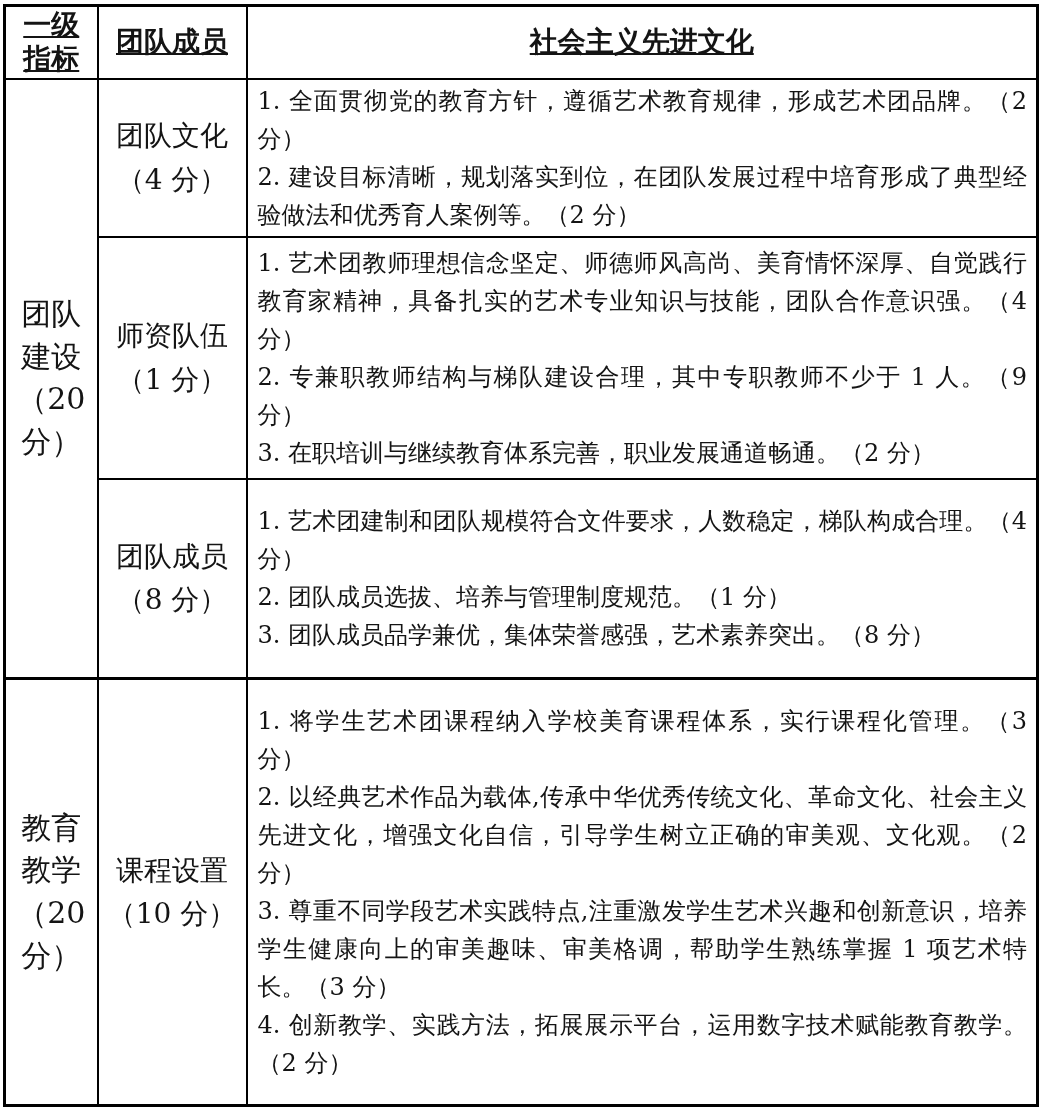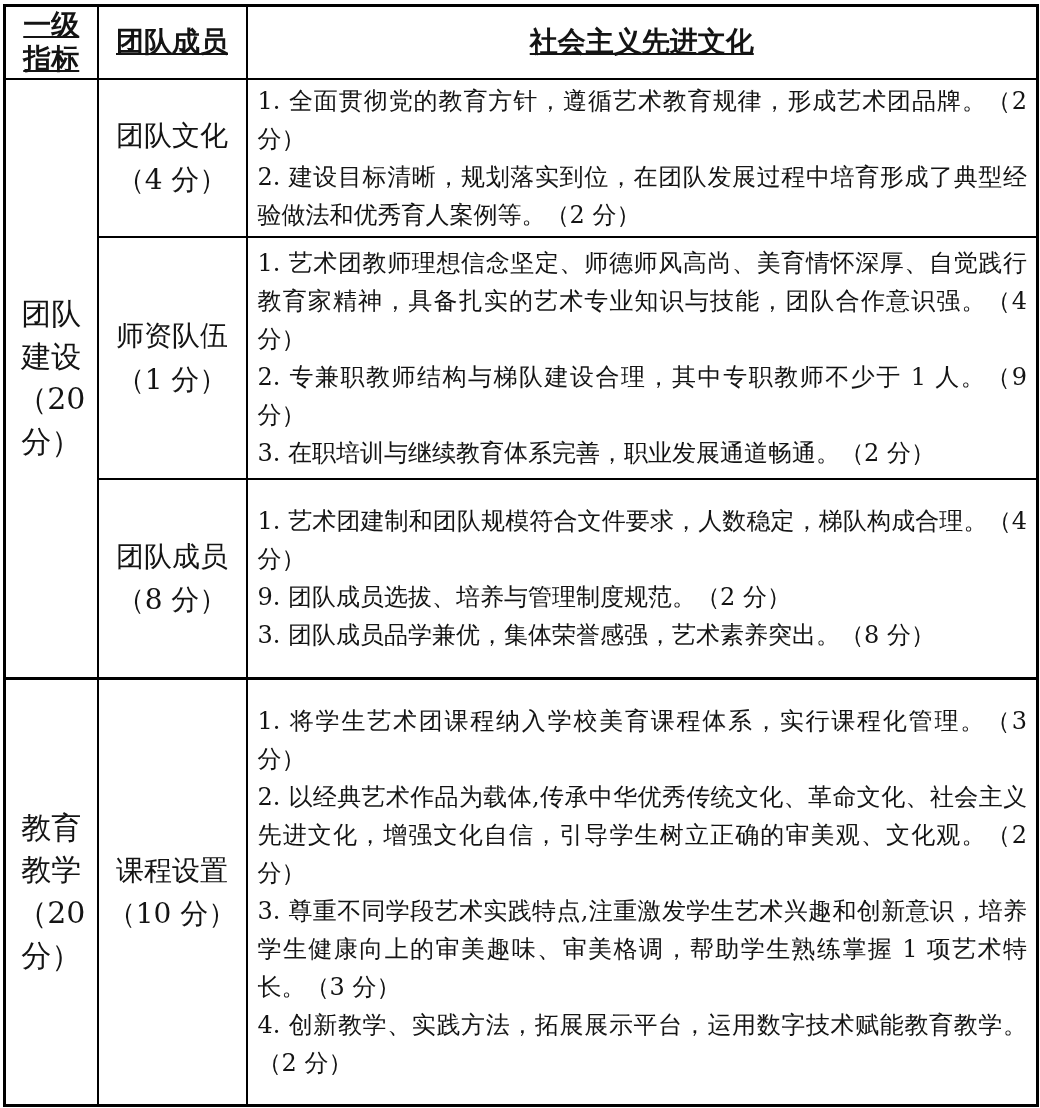--- a/index.html
+++ b/index.html
@@ -106,21 +106,21 @@
         <p class="item">1. 艺术团教师理想信念坚定、师德师风高尚、美育情怀深厚、自觉践行教育家精神，具备扎实的艺术专业知识与技能，团队合作意识强。（4 分）</p>
         <p class="item">2. 专兼职教师结构与梯队建设合理，其中专职教师不少于 1 人。（9 分）</p>
         <p class="item">3. 在职培训与继续教育体系完善，职业发展通道畅通。（2 分）</p>
       </td>
     </tr>
     <tr class="row-members">
       <td class="l2">团队成员
 （8 分）</td>
       <td class="content">
         <p class="item">1. 艺术团建制和团队规模符合文件要求，人数稳定，梯队构成合理。（4 分）</p>
-        <p class="item">9. 团队成员选拔、培养与管理制度规范。（2 分）</p>
+        <p class="item">2. 团队成员选拔、培养与管理制度规范。（1 分）</p>
         <p class="item">3. 团队成员品学兼优，集体荣誉感强，艺术素养突出。（8 分）</p>
       </td>
     </tr>
     <tr class="row-course section-start">
       <td class="l1">教育
 教学
 （20
 分）</td>
       <td class="l2">课程设置
 （10 分）</td>

